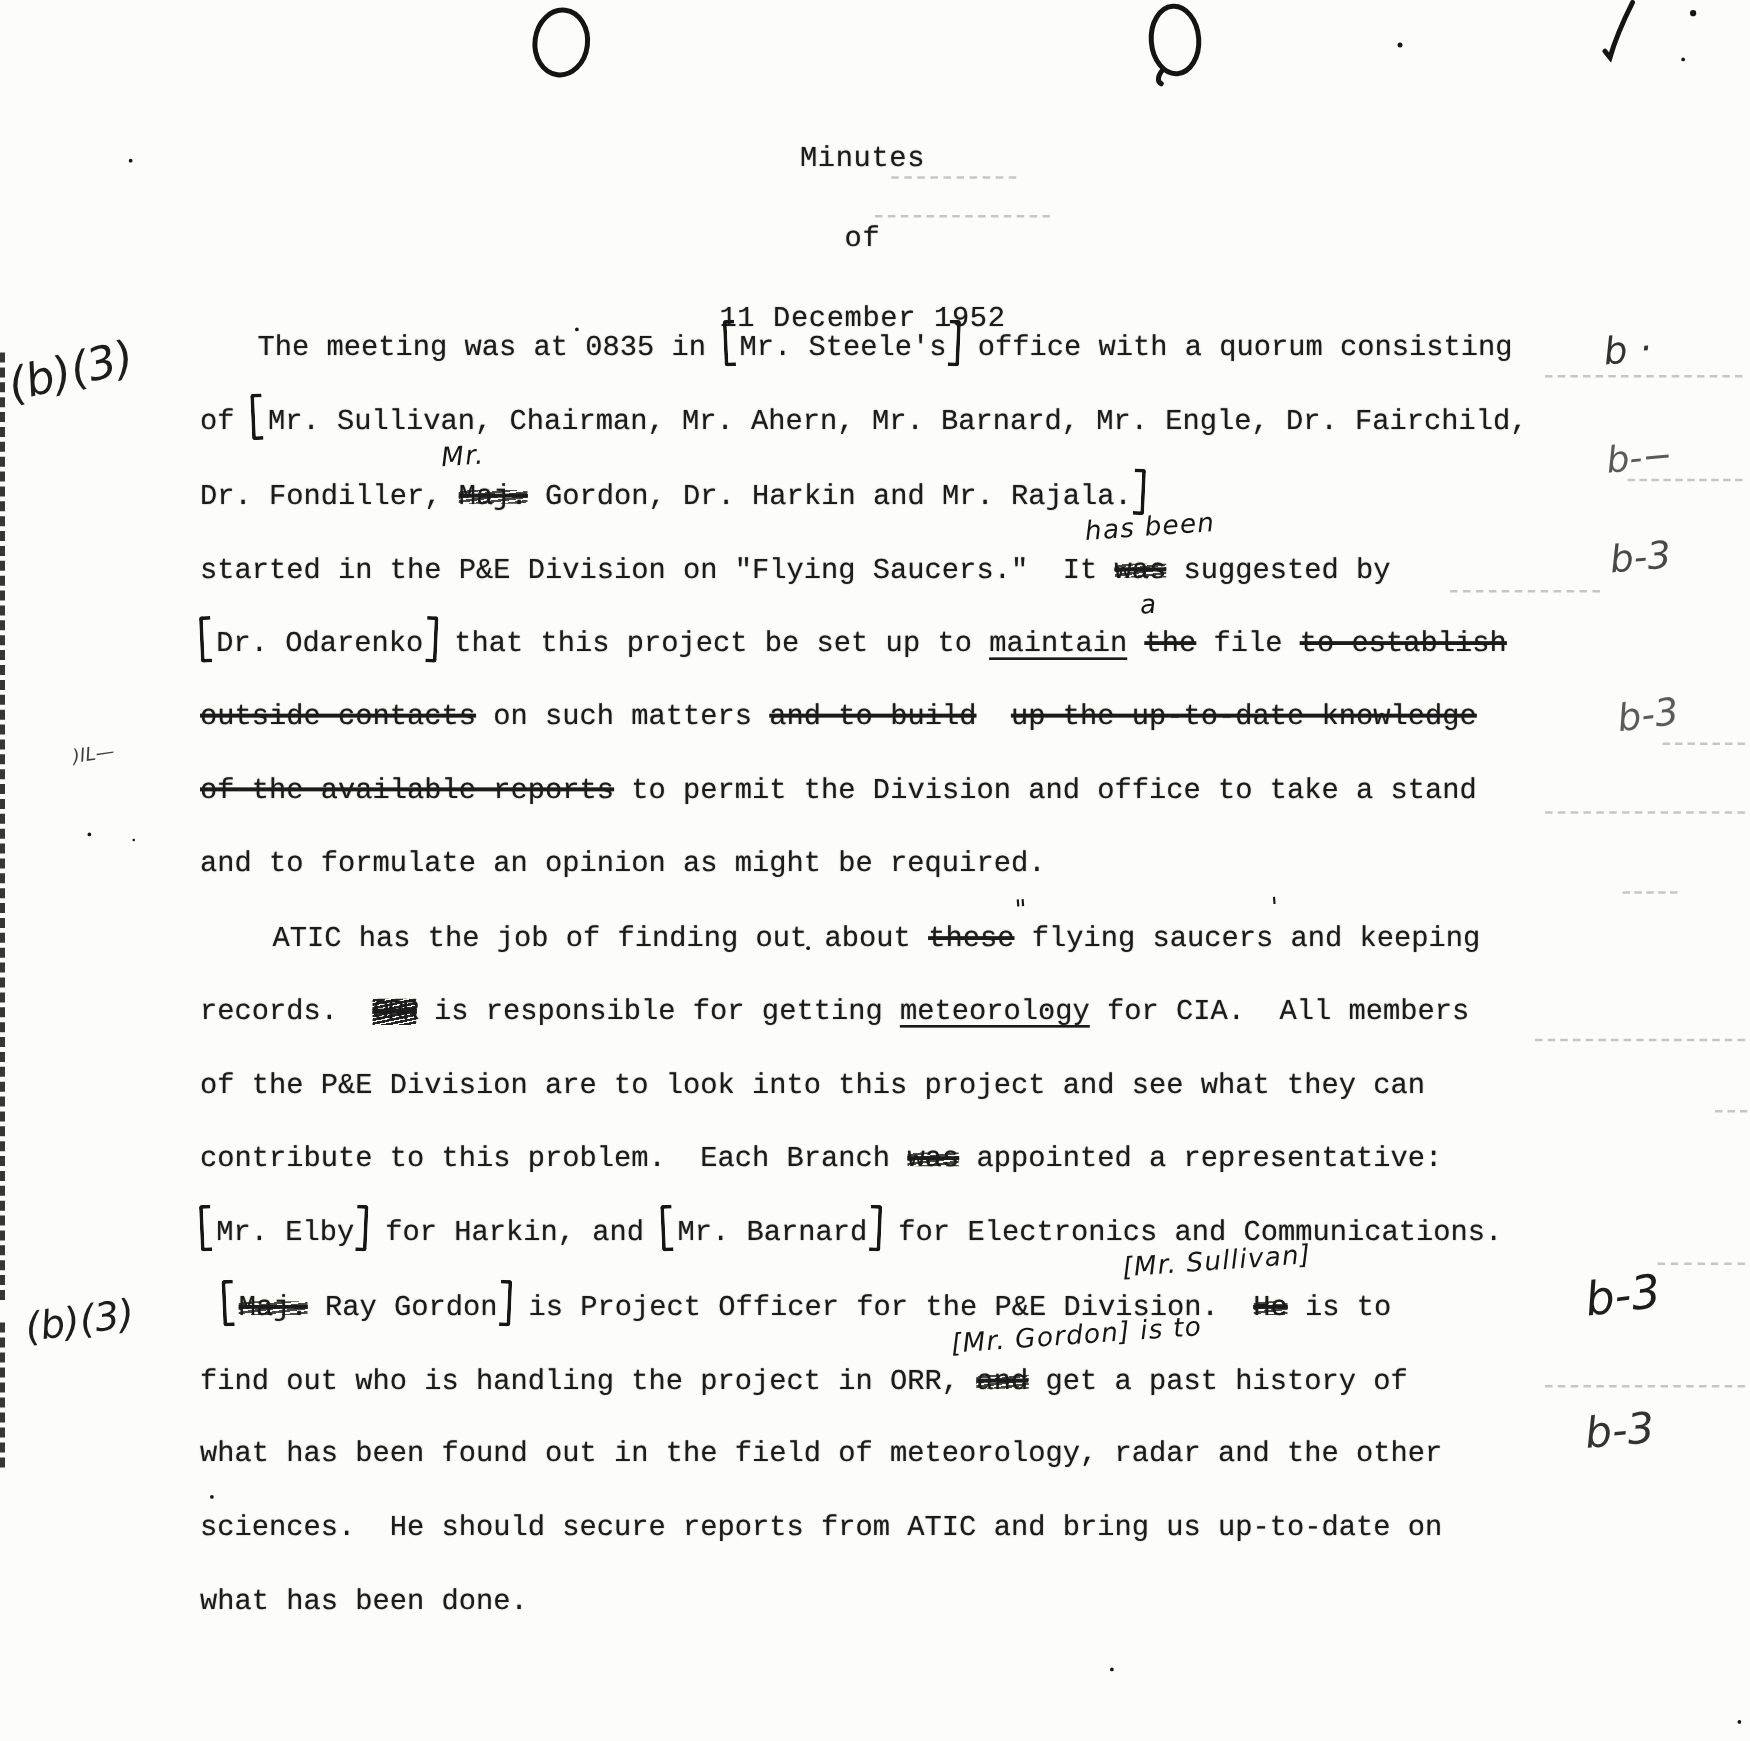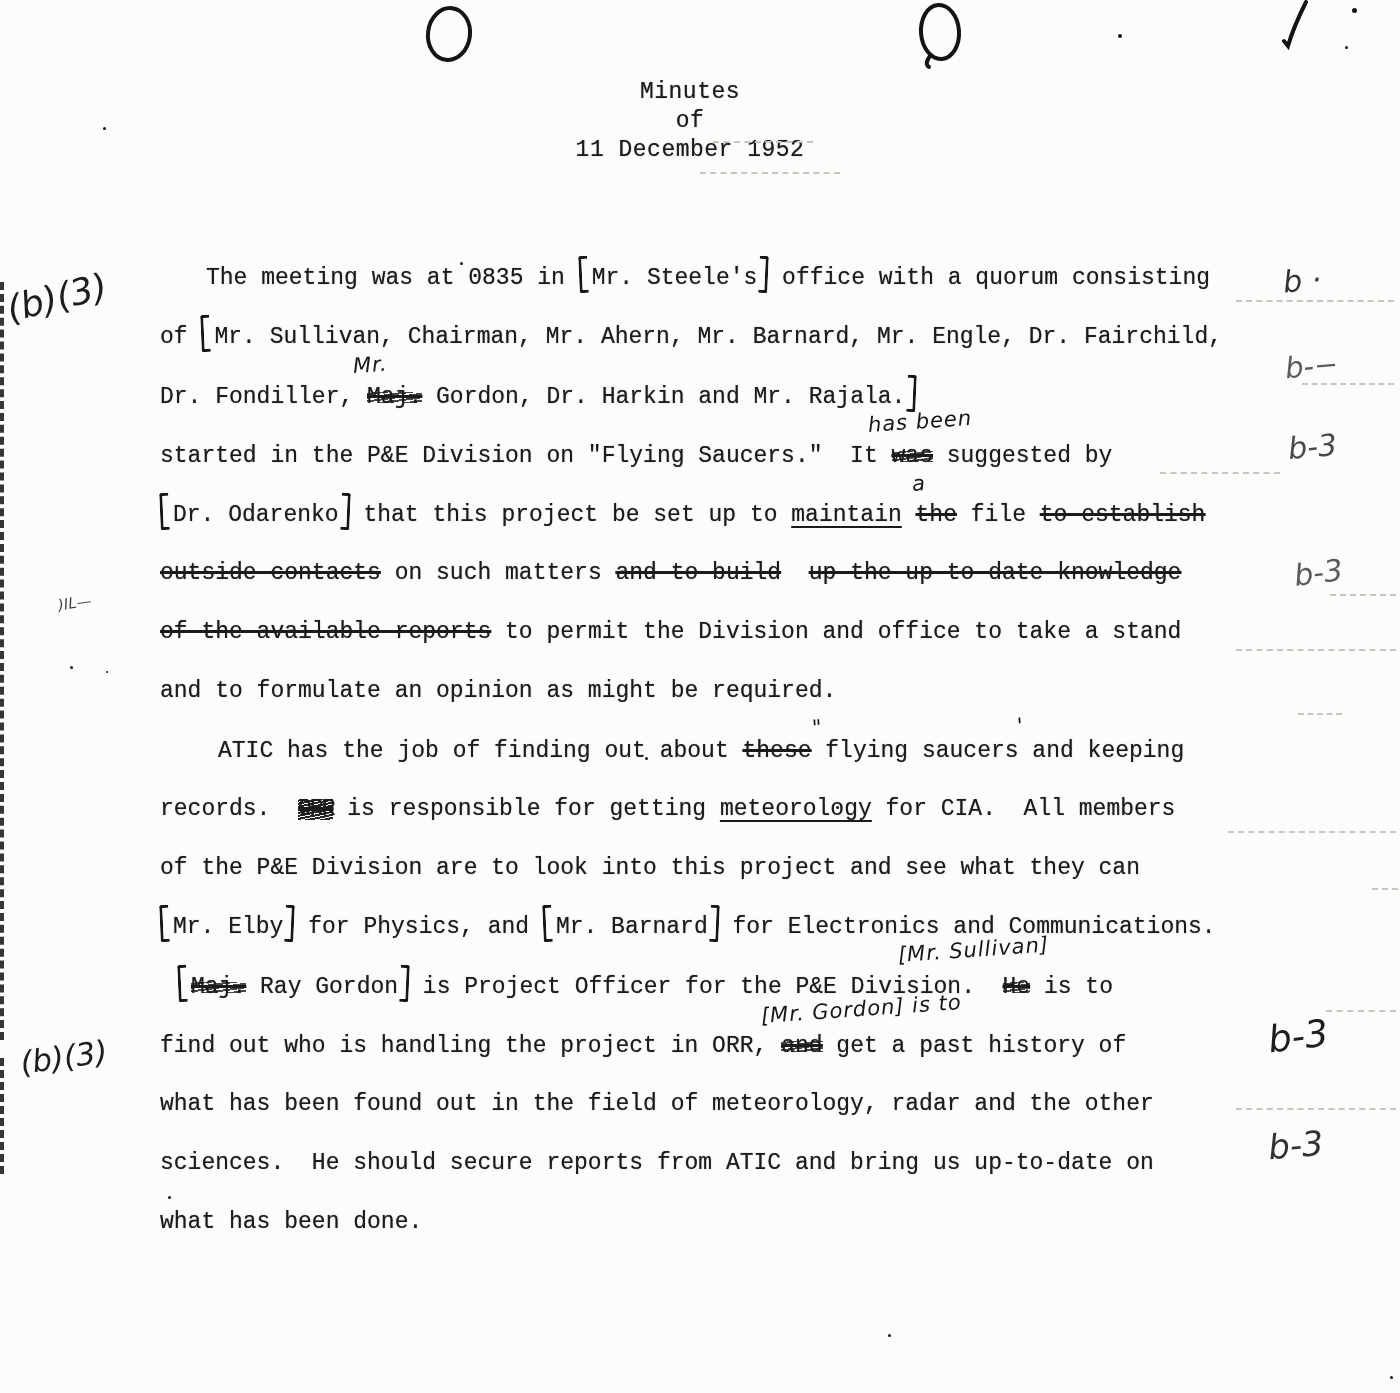--- a/index.html
+++ b/index.html
@@ -6,21 +6,21 @@
   .page{
     position:relative;width:1400px;height:1393px;margin:0 auto;
     background:#fcfcfa;overflow:hidden;
     font-family:"Liberation Mono","DejaVu Sans Mono",monospace;
     color:#1b1b1b;
   }
   .title-block{
     position:absolute;top:78px;left:0;width:1380px;text-align:center;
     font-size:23px;line-height:29px;letter-spacing:.5px;
   }
-  .title-block div{text-shadow:0 0 1px rgba(20,20,20,.6);}
+  .title-block div{text-shadow:0 0 1px rgba(20,20,20,.6);margin-top:35px;}
   .doc-body{position:absolute;left:160px;top:249px;font-size:23px;}
   .tline{height:59px;line-height:59px;white-space:pre;}
   .seg{text-shadow:0 0 1px rgba(20,20,20,.55);}
   .x{text-decoration:line-through;text-decoration-thickness:2.5px;}
   .u{text-decoration:underline;text-decoration-thickness:2px;text-underline-offset:5px;}
   .scr{
     text-decoration:line-through;text-decoration-thickness:3px;
     background-image:repeating-linear-gradient(172deg,transparent 0 1.5px,rgba(28,28,28,.8) 1.5px 3.5px);
     background-size:104% 44%;background-position:50% 54%;background-repeat:no-repeat;
   }
@@ -71,21 +71,22 @@
       <div class="tline"><span class="seg n">of </span><span class="brL"></span><span class="seg n">Mr. Sullivan, Chairman, Mr. Ahern, Mr. Barnard, Mr. Engle, Dr. Fairchild,</span></div>
       <div class="tline"><span class="seg n">Dr. Fondiller, </span><span class="seg hw" style="left: -14px; top: -30px;">Mr.</span><span class="seg scr">Maj.</span><span class="seg n"> Gordon, Dr. Harkin and Mr. Rajala.</span><span class="brR"></span></div>
       <div class="tline"><span class="seg n">started in the P&amp;E Division on "Flying Saucers."  It </span><span class="seg hw" style="left: -24px; top: -30px;">has been</span><span class="seg scr">was</span><span class="seg n"> suggested by</span></div>
       <div class="tline"><span class="brL"></span><span class="seg n">Dr. Odarenko</span><span class="brR"></span><span class="seg n"> that this project be set up to </span><span class="seg u">maintain</span><span class="seg n"> </span><span class="seg hw" style="left: -4px; top: -30px;">a</span><span class="seg x">the</span><span class="seg n"> file </span><span class="seg x">to establish</span></div>
       <div class="tline"><span class="seg x">outside contacts</span><span class="seg n"> on such matters </span><span class="seg x">and to build</span><span class="seg n">  </span><span class="seg x">up the up-to-date knowledge</span></div>
       <div class="tline"><span class="seg x">of the available reports</span><span class="seg n"> to permit the Division and office to take a stand</span></div>
       <div class="tline"><span class="seg n">and to formulate an opinion as might be required.</span></div>
       <div class="tline" style="padding-left: 58px;"><span class="seg n">ATIC has the job of finding out about </span><span class="seg x">these</span><span class="seg hw" style="left: 0px; top: -22px;">"</span><span class="seg n"> flying saucers</span><span class="seg hw" style="left: -2px; top: -24px;">'</span><span class="seg n"> and keeping</span></div>
       <div class="tline"><span class="seg n">records.  </span><span class="seg blob">ORR</span><span class="seg n"> is responsible for getting </span><span class="seg u">meteorology</span><span class="seg n"> for CIA.  All members</span></div>
       <div class="tline"><span class="seg n">of the P&amp;E Division are to look into this project and see what they can</span></div>
-      <div class="tline"><span class="brL"></span><span class="seg n">Mr. Elby</span><span class="brR"></span><span class="seg n"> for Physics, and </span><span class="brL"></span><span class="seg n">Mr. Barnard</span><span class="brR"></span><span class="seg n"> for Electronics and Communications.</span></div>
+      <div class="tline"><span class="seg n">contribute to this problem.  Each Branch </span><span class="seg scr">was</span><span class="seg n"> appointed a representative:</span></div>
+      <div class="tline"><span class="brL"></span><span class="seg n">Mr. Elby</span><span class="brR"></span><span class="seg n"> for Harkin, and </span><span class="brL"></span><span class="seg n">Mr. Barnard</span><span class="brR"></span><span class="seg n"> for Electronics and Communications.</span></div>
       <div class="tline" style="padding-left: 18px;"><span class="brL"></span><span class="seg scr">Maj.</span><span class="seg n"> Ray Gordon</span><span class="brR"></span><span class="seg n"> is Project Officer for the P&amp;E Division.  </span><span class="seg hw" style="left: -105px; top: -31px;">[Mr. Sullivan]</span><span class="seg scr">He</span><span class="seg n"> is to</span></div>
       <div class="tline"><span class="seg n">find out who is handling the project in ORR,</span><span class="seg hw" style="left: -6px; top: -29px;">[Mr. Gordon] is to</span><span class="seg n"> </span><span class="seg scr">and</span><span class="seg n"> get a past history of</span></div>
       <div class="tline"><span class="seg n">what has been found out in the field of meteorology, radar and the other</span></div>
       <div class="tline"><span class="seg n">sciences.  He should secure reports from ATIC and bring us up-to-date on</span></div>
       <div class="tline"><span class="seg n">what has been done.</span></div>
     </div>
 
   <div id="notes">
       <div class="note" style="left: 6px; top: 280px; font-size: 36px; opacity: 1; transform: rotate(-14deg);">(b)(3)</div>
       <div class="note" style="left: 20px; top: 1042px; font-size: 31px; opacity: 1; transform: rotate(-8deg);">(b)(3)</div>

